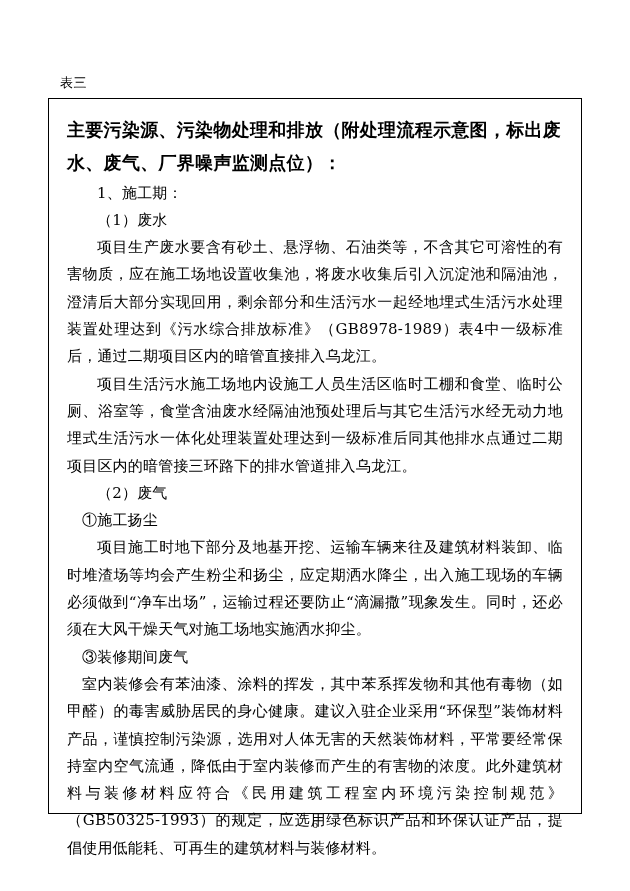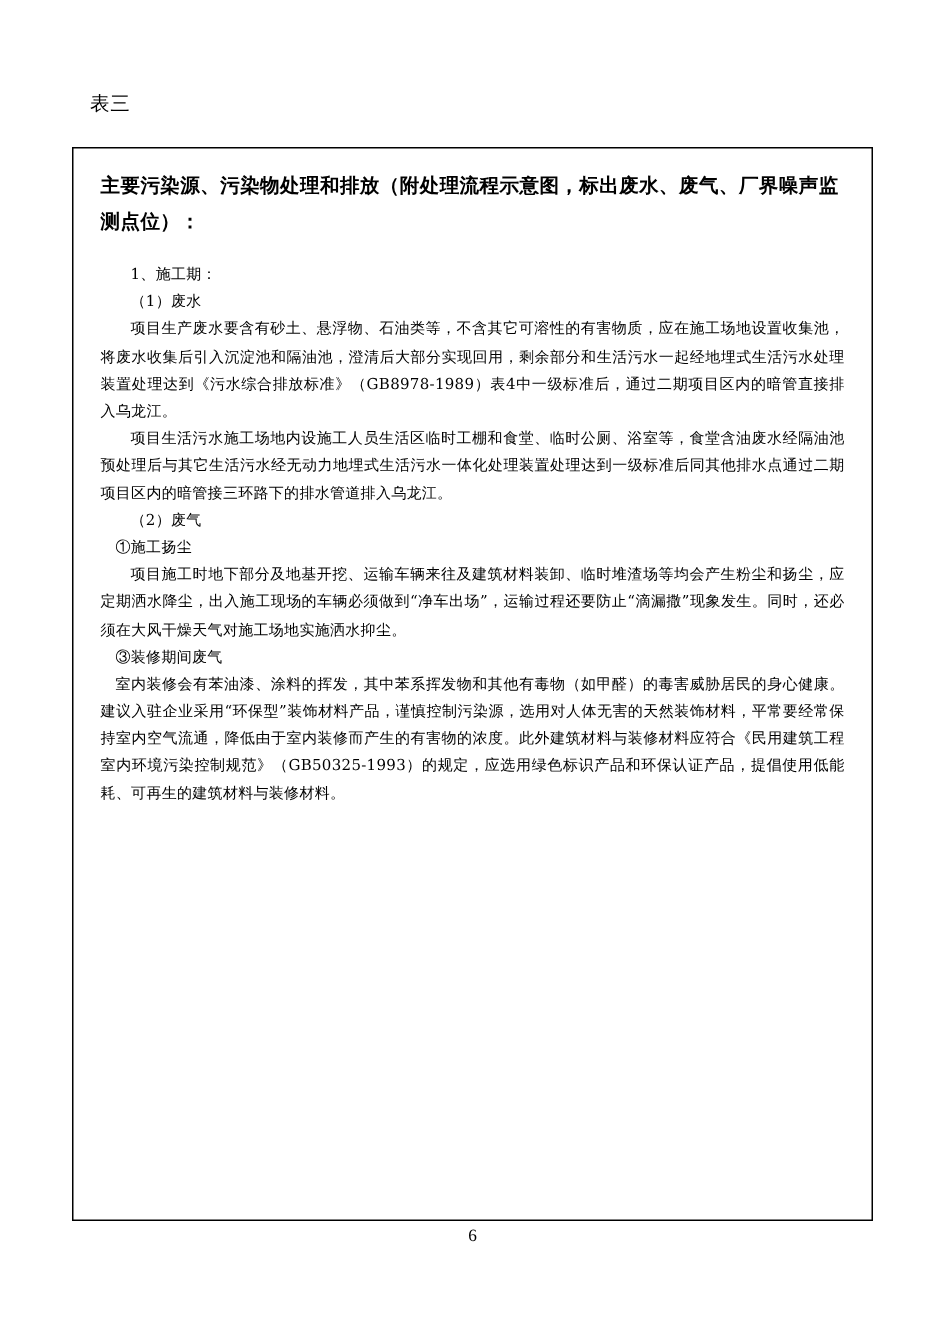--- a/index.html
+++ b/index.html
@@ -13,44 +13,44 @@
     height: 891px;
     background: #ffffff;
     margin: 0 auto;
     overflow: hidden;
     font-family: "DejaVu Serif", "Liberation Serif", serif;
     color: #000000;
   }
   .table-label {
     position: absolute;
     left: 60px;
-    top: 60px;
+    top: 74px;
     font-size: 13px;
     font-family: Liberation Serif, serif;
     letter-spacing: 0.5px;
   }
   .doc-box {
     position: absolute;
     left: 48px;
     top: 98px;
     width: 534px;
     height: 716px;
     border: 1px solid #000000;
     box-sizing: border-box;
     padding: 14px 18px 10px 18px;
   }
   .heading {
-    font-size: 13px;
+    font-size: 18px;
     font-weight: bold;
     line-height: 1.85;
     letter-spacing: 0.3px;
-    margin: 0 0 14px 0;
+    margin: 0 0 0 0;
   }
   p.body {
-    font-size: 10px;
+    font-size: 15px;
     line-height: 1.82;
     margin: 0;
     text-align: justify;
     text-justify: inter-ideograph;
     letter-spacing: 0.2px;
   }
   p.indent2 { text-indent: 2em; }
   p.indent1 { text-indent: 1em; }
   .page-number {
     position: absolute;

